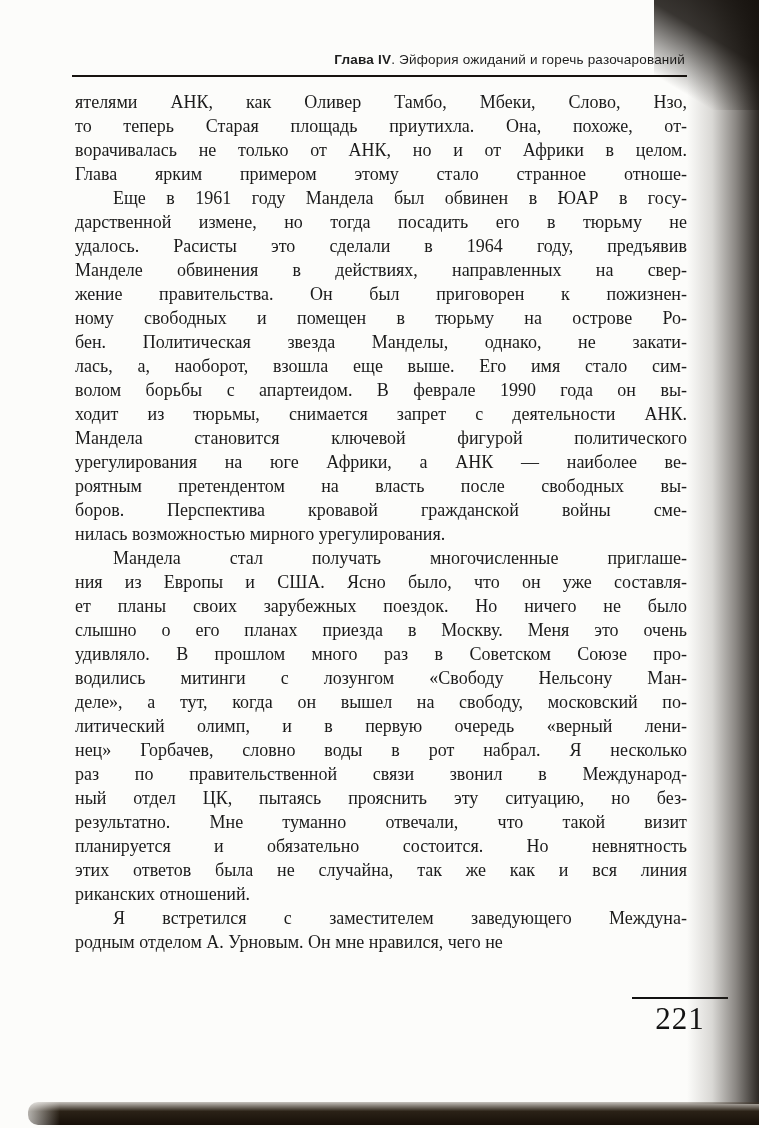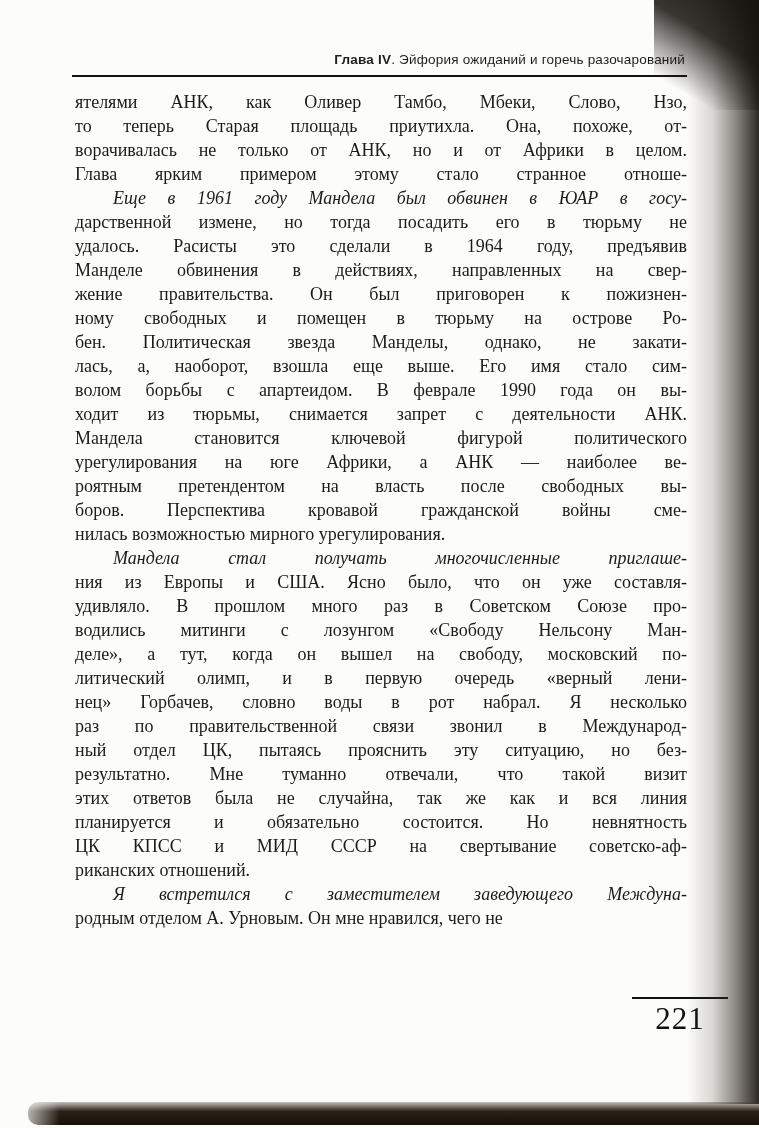--- a/index.html
+++ b/index.html
@@ -43,21 +43,21 @@
     right: 72px;
     font-size: 18px;
     line-height: 24px;
   }
   .line {
     text-align: justify;
     text-align-last: justify;
     white-space: nowrap;
   }
   .line.last { text-align-last: left; white-space: normal; }
-  .line.indent { text-indent: 38px; font-style: italic; }
+  .line.indent { text-indent: 38px; }
   
   .pagenum-block {
     position: absolute;
     right: 31px;
     top: 997px;
     width: 96px;
     text-align: center;
   }
   .pagenum-rule { height: 2px; background: #121212; margin-bottom: 2px; }
   .pagenum {
@@ -141,31 +141,32 @@
         <div class="line">ходит из тюрьмы, снимается запрет с деятельности АНК.</div>
         <div class="line">Мандела становится ключевой фигурой политического</div>
         <div class="line">урегулирования на юге Африки, а АНК — наиболее ве-</div>
         <div class="line">роятным претендентом на власть после свободных вы-</div>
         <div class="line">боров. Перспектива кровавой гражданской войны сме-</div>
         <div class="line last">нилась возможностью мирного урегулирования.</div>
       </div>
       <div>
         <div class="line indent">Мандела стал получать многочисленные приглаше-</div>
         <div class="line">ния из Европы и США. Ясно было, что он уже составля-</div>
+        <div class="line">ет планы своих зарубежных поездок. Но ничего не было</div>
+        <div class="line">слышно о его планах приезда в Москву. Меня это очень</div>
         <div class="line">удивляло. В прошлом много раз в Советском Союзе про-</div>
         <div class="line">водились митинги с лозунгом «Свободу Нельсону Ман-</div>
         <div class="line">деле», а тут, когда он вышел на свободу, московский по-</div>
         <div class="line">литический олимп, и в первую очередь «верный лени-</div>
         <div class="line">нец» Горбачев, словно воды в рот набрал. Я несколько</div>
         <div class="line">раз по правительственной связи звонил в Международ-</div>
         <div class="line">ный отдел ЦК, пытаясь прояснить эту ситуацию, но без-</div>
         <div class="line">результатно. Мне туманно отвечали, что такой визит</div>
+        <div class="line">планируется и обязательно состоится. Но невнятность</div>
         <div class="line">этих ответов была не случайна, так же как и вся линия</div>
-        <div class="line">планируется и обязательно состоится. Но невнятность</div>
-        <div class="line">ЦК КПСС и МИД СССР на свертывание советско-аф-</div>
         <div class="line last">риканских отношений.</div>
       </div>
       <div>
         <div class="line indent">Я встретился с заместителем заведующего Междуна-</div>
         <div class="line last">родным отделом А. Урновым. Он мне нравился, чего не</div>
       </div>
     </div>
 
   <div class="pagenum-block">
     <div class="pagenum-rule"></div>

